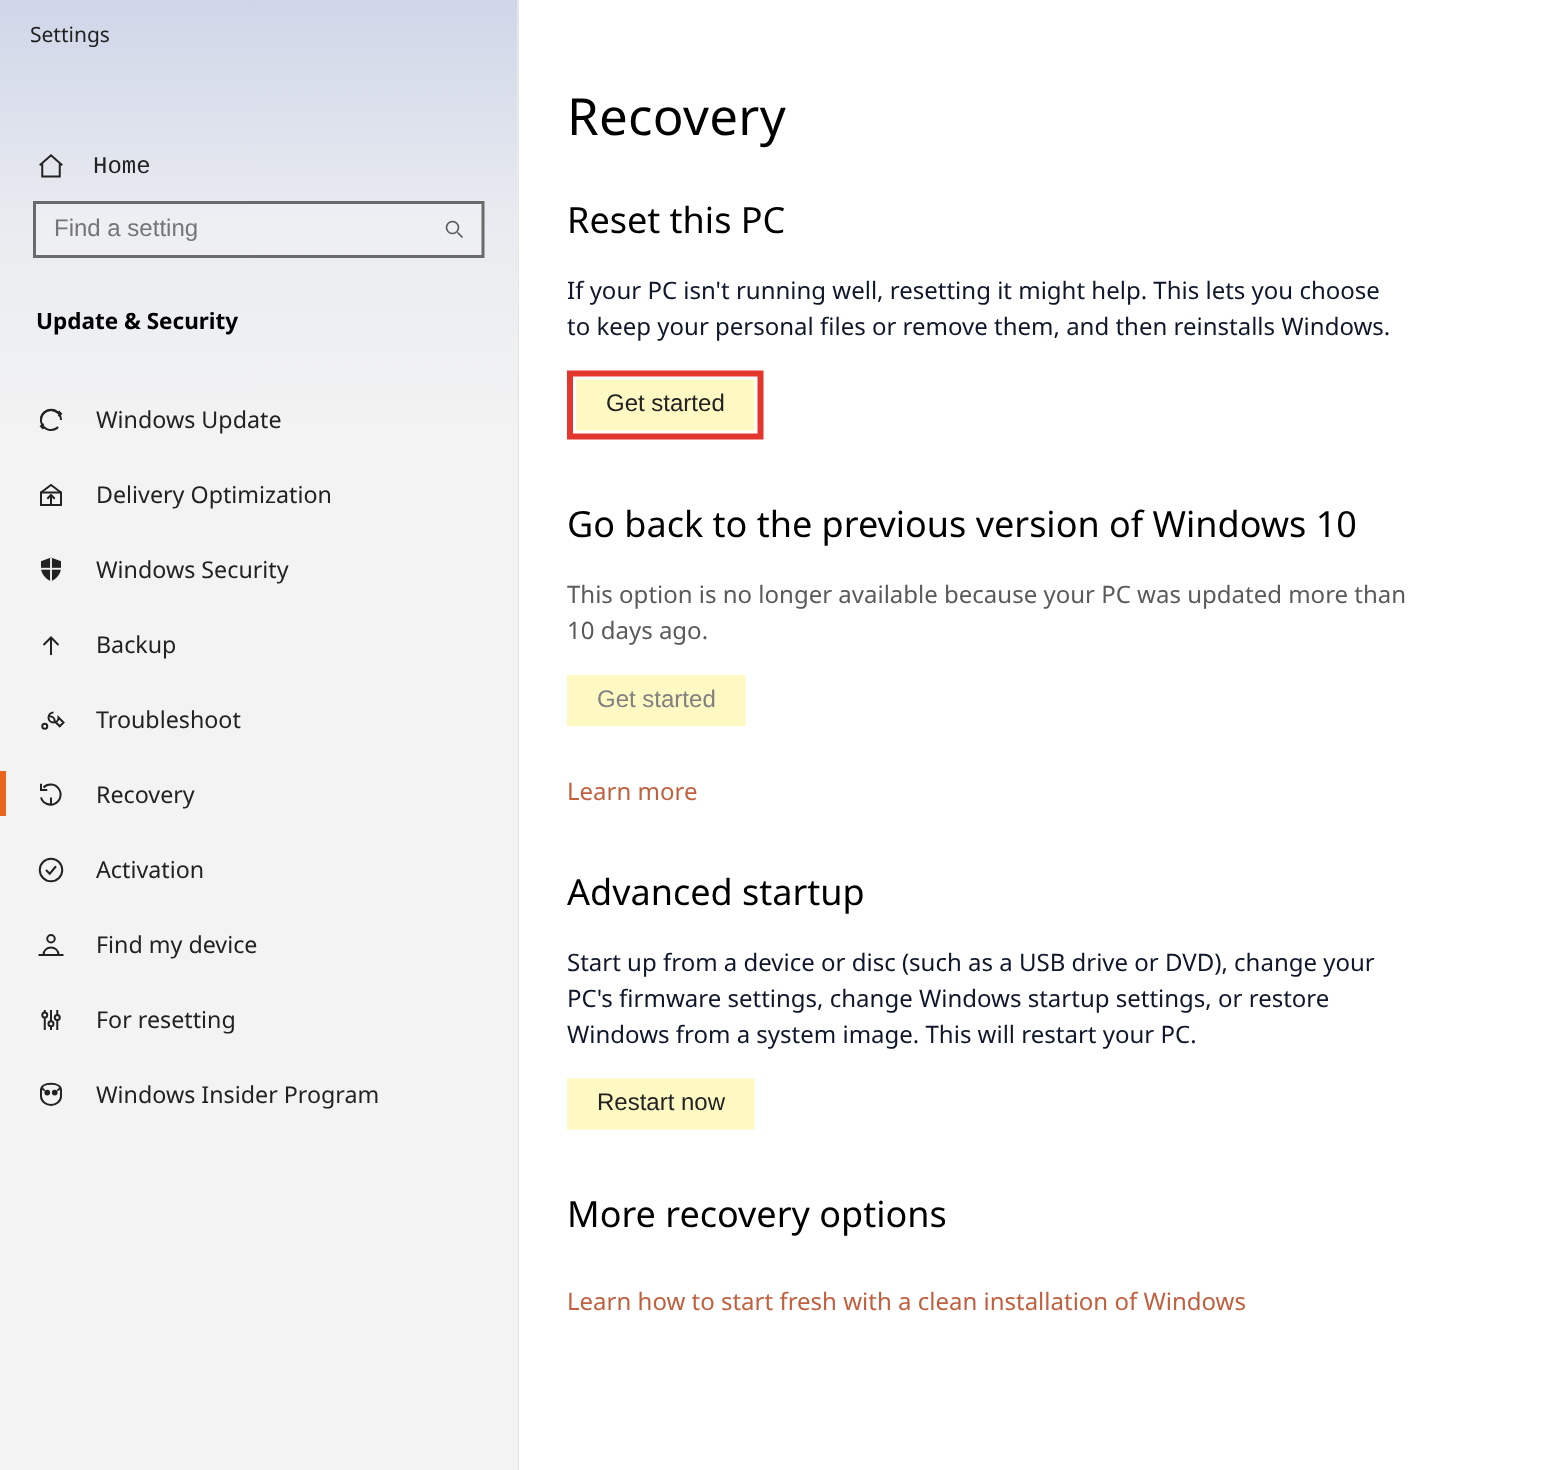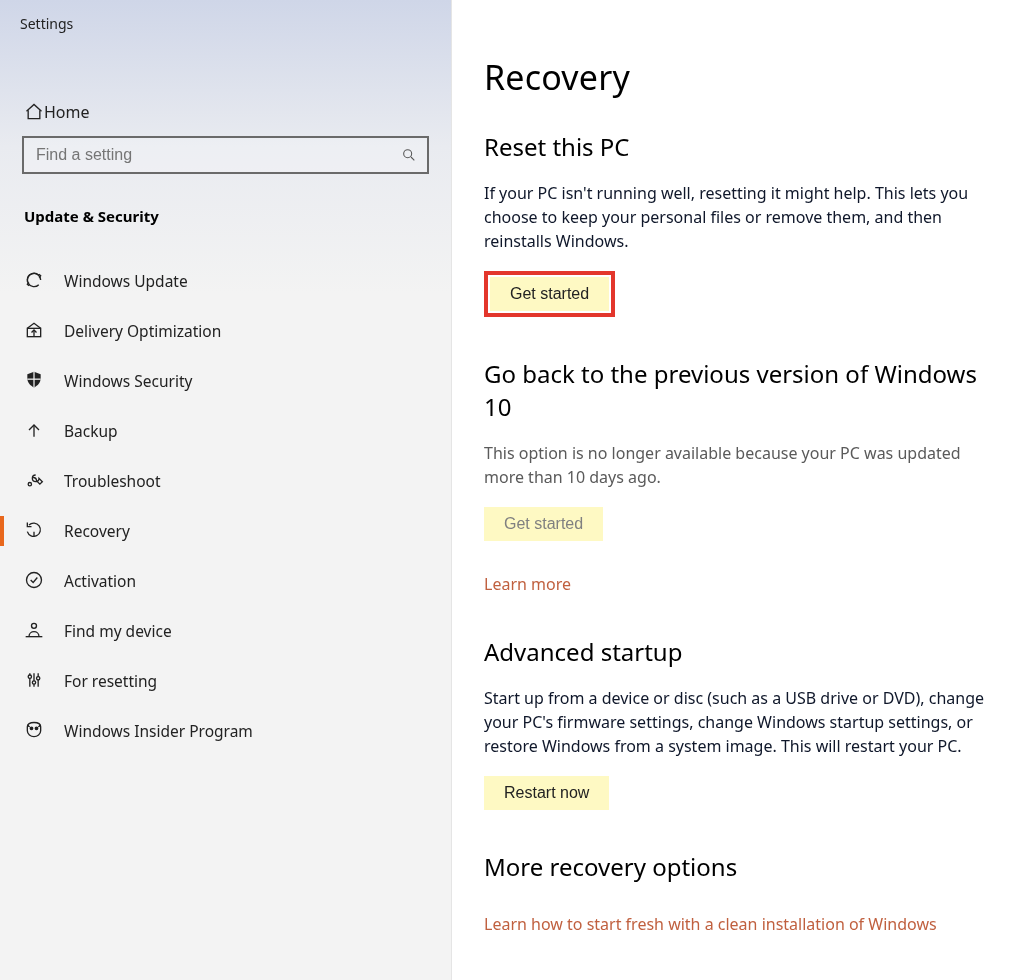--- a/index.html
+++ b/index.html
@@ -1,29 +1,29 @@
 <!DOCTYPE html>
 <html><head>
 <meta charset="utf-8">
 <style>
   * { box-sizing: border-box; margin: 0; padding: 0; }
   body { font-family: "Segoe UI", -apple-system, system-ui, sans-serif; font-size: 15px; color: #000; background: #fff; width: 1027px; height: 980px; overflow: hidden; }
   .win { display: flex; height: 100%; }
-  .sidebar { width: 452px; background: linear-gradient(to bottom, #cfd6e8 0%, #e9ebf0 15%, #f3f3f3 30%, #f3f3f3 100%); border-right: 1px solid #e5e5e5; padding: 0; display: flex; flex-direction: column; }
+  .sidebar { width: 346px; background: linear-gradient(to bottom, #cfd6e8 0%, #e9ebf0 15%, #f3f3f3 30%, #f3f3f3 100%); border-right: 1px solid #e5e5e5; padding: 0; display: flex; flex-direction: column; }
   .app-title { font-size: 14px; padding: 14px 20px; color: #222; }
-  .home-row { display: flex; align-items: center; padding: 8px 24px 10px 24px; margin-top: 46px; cursor: pointer; }
+  .home-row { display: flex; align-items: center; gap: 18px; padding: 8px 24px 10px 24px; margin-top: 46px; cursor: pointer; font-family: Liberation Mono, monospace; }
   .home-row .lbl { font-size: 16px; color: #222; }
   .icon { width: 20px; height: 20px; display:inline-flex; align-items:center; justify-content:center; color: #222; }
   .search-wrap { margin: 3px 22px 8px 22px; }
   .search { position: relative; }
   .search input { width: 100%; height: 38px; border: 2px solid #6a6a6a; background: rgba(255,255,255,0.2); padding: 0 42px 0 12px; font-size: 16px; color: #444; outline: none; }
   .search .sicon { position: absolute; right: 12px; top: 50%; transform: translateY(-50%); color: #555; }
   .section-title { font-weight: 700; font-size: 15px; padding: 24px 24px 12px 24px; }
   .nav { margin-top: 18px; }
-  .nav-item { display: flex; align-items: flex-start; gap: 20px; padding: 14px 0 14px 24px; cursor: pointer; position: relative; }
+  .nav-item { display: flex; align-items: flex-end; gap: 20px; padding: 14px 0 14px 24px; cursor: pointer; position: relative; }
   .nav-item.active::before { content:""; position:absolute; left:0; top:10px; bottom:10px; width:4px; background:#e8671c; }
   .nav-item .lbl { font-size: 15.5px; color: #222; }
   .main { flex: 1; padding: 54px 40px 30px 32px; overflow-y: auto; background: #fff; }
   h1 { font-weight: 400; font-size: 34px; margin-bottom: 30px; letter-spacing: 0.2px; }
   h2 { font-weight: 400; font-size: 24px; margin-top: 18px; margin-bottom: 18px; }
   p.body { font-size: 16px; color: #0f172a; line-height: 1.5; max-width: 560px; margin-bottom: 18px; }
   p.body.gray { color: #5a5a5a; }
   .btn { display:inline-block; background: #fef9c3; border: none; padding: 8px 20px; font-size: 16px; color:#222; cursor: pointer; }
   .btn.disabled { color: #808080; cursor: default; }
   .highlight-box { display:inline-block; border: 4px solid #e3362c; padding: 2px; }

